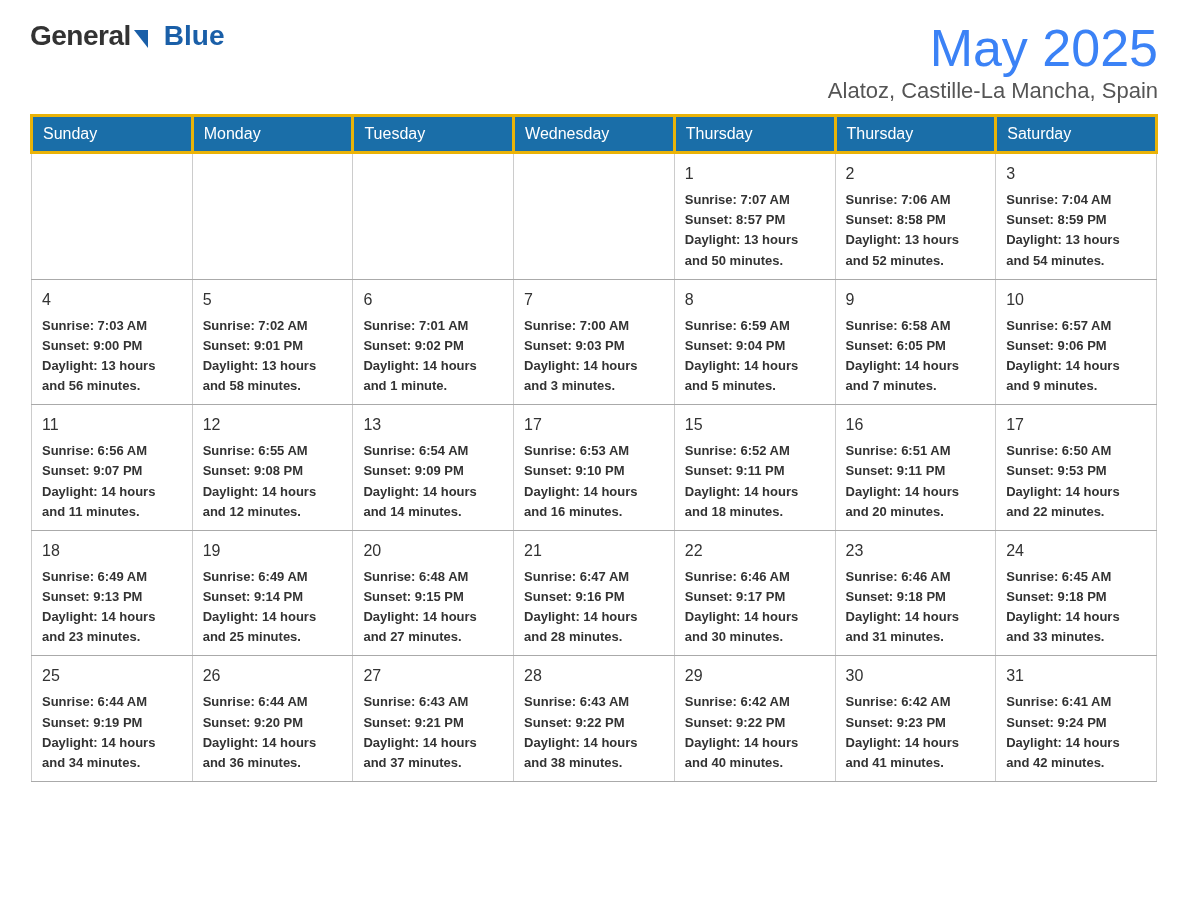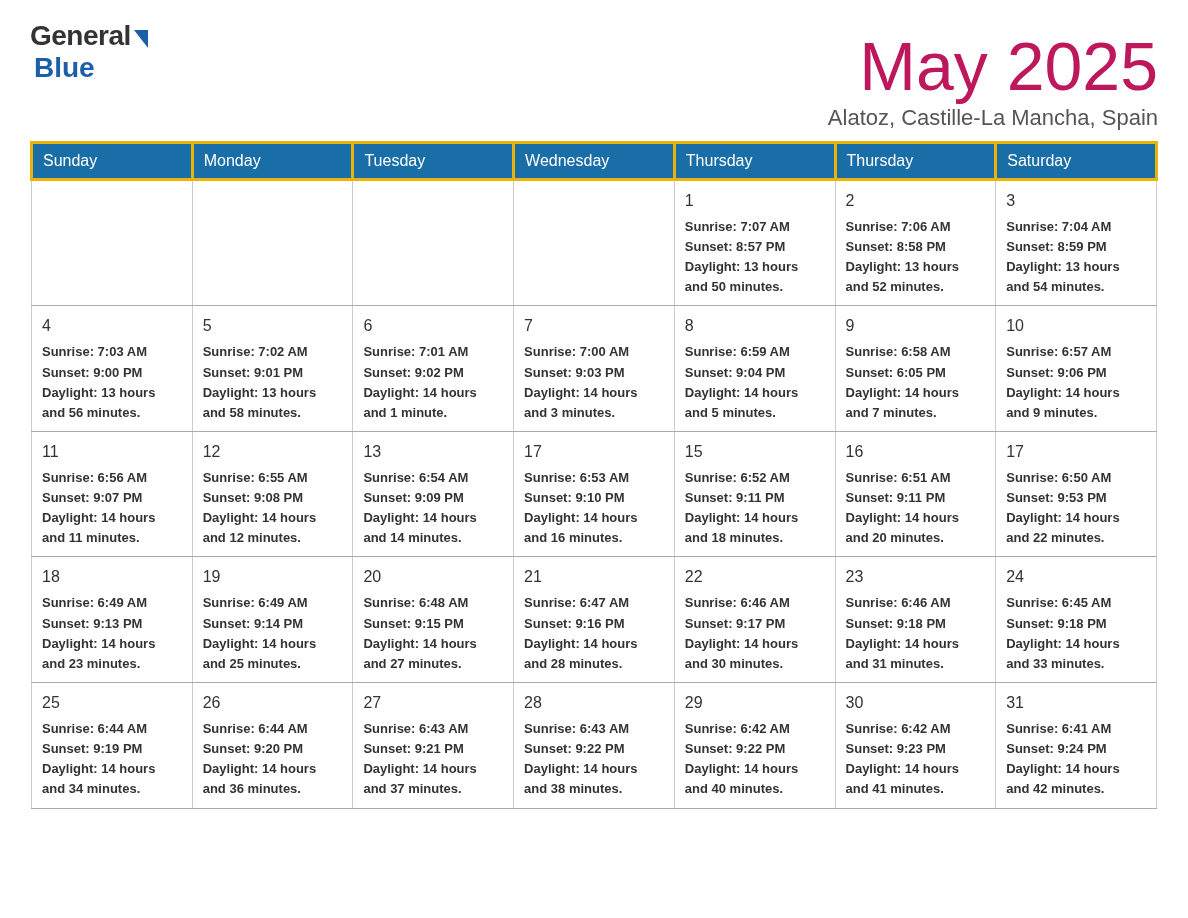--- a/index.html
+++ b/index.html
@@ -12,21 +12,21 @@
       padding: 20px 30px;
     }
     .header {
       display: flex;
       justify-content: space-between;
       align-items: flex-start;
       margin-bottom: 10px;
     }
     .logo {
       display: flex;
-      flex-direction: column;
+      flex-direction: row;
       align-items: flex-start;
     }
     .logo-top {
       display: flex;
       align-items: center;
     }
     .logo-general {
       font-size: 28px;
       font-weight: bold;
       color: #333;
@@ -44,25 +44,24 @@
     .logo-blue {
       font-size: 28px;
       font-weight: bold;
       color: #1a5fa8;
       margin-left: 2px;
     }
     .title-section {
       text-align: right;
     }
     .month-title {
-      font-size: 68px;
+      font-size: 52px;
       font-weight: normal;
-      color: #be185d;
+      color: #3b82f6;
       line-height: 1.1;
-      margin-top: 9px;
     }
     .location-title {
       font-size: 22px;
       color: #555;
       margin-top: 1px;
     }
     .calendar {
       width: 100%;
       border-collapse: collapse;
       border: 1px solid #999;
@@ -107,21 +106,21 @@
   </style>
 </head>
 <body>
 
 <div class="header">
   <div class="logo">
     <div class="logo-top">
       <span class="logo-general">General</span>
       <div class="logo-arrow"></div>
     </div>
-    <div style="display:flex; align-items:flex-start; margin-left:2px;">
+    <div style="display:flex; align-items:flex-start; margin-left:14px;">
       <span class="logo-blue">Blue</span>
     </div>
   </div>
   <div class="title-section">
     <div class="month-title">May 2025</div>
     <div class="location-title">Alatoz, Castille-La Mancha, Spain</div>
   </div>
 </div>
 
 <table class="calendar">

